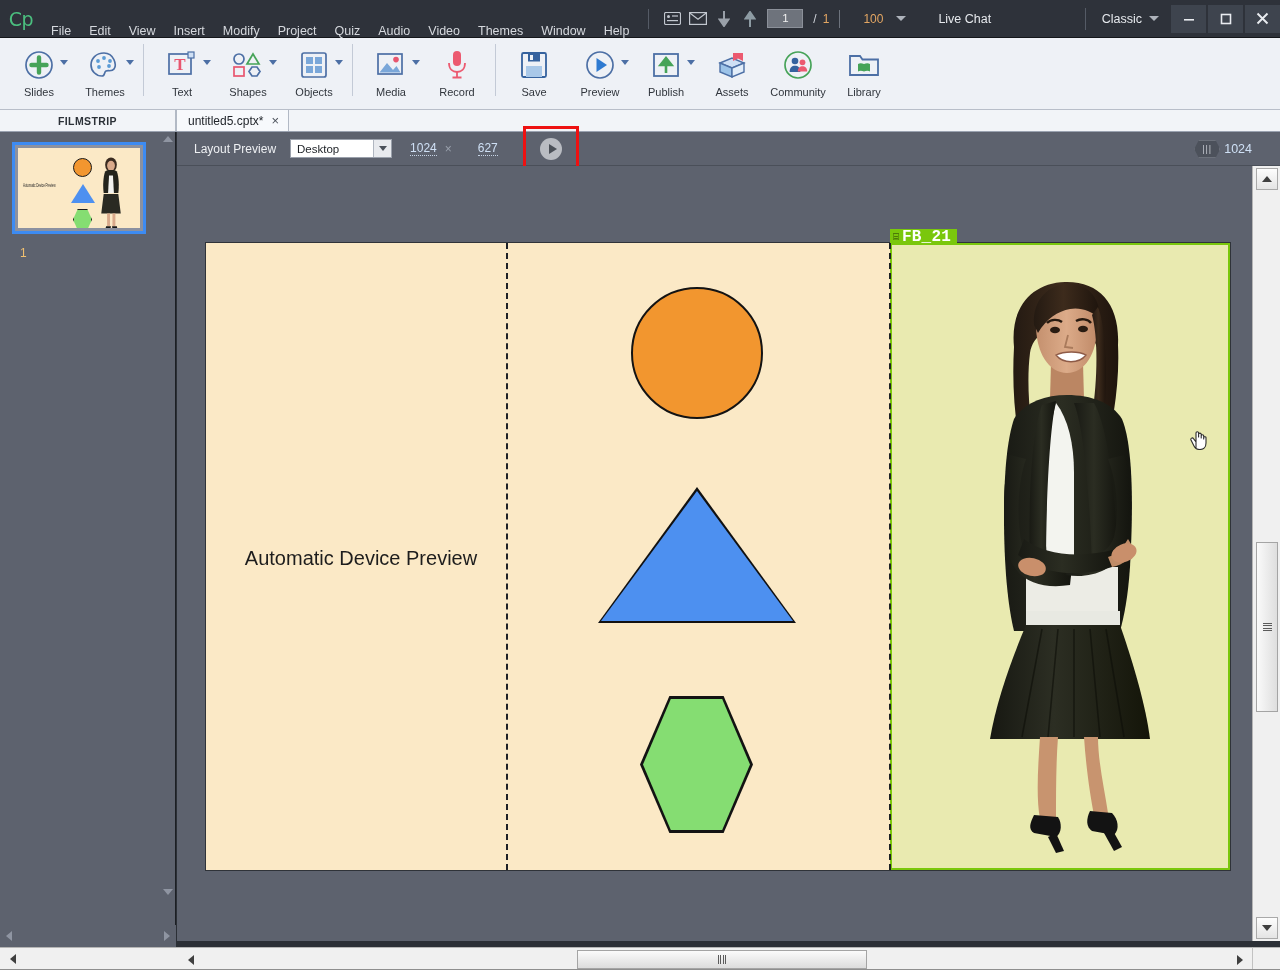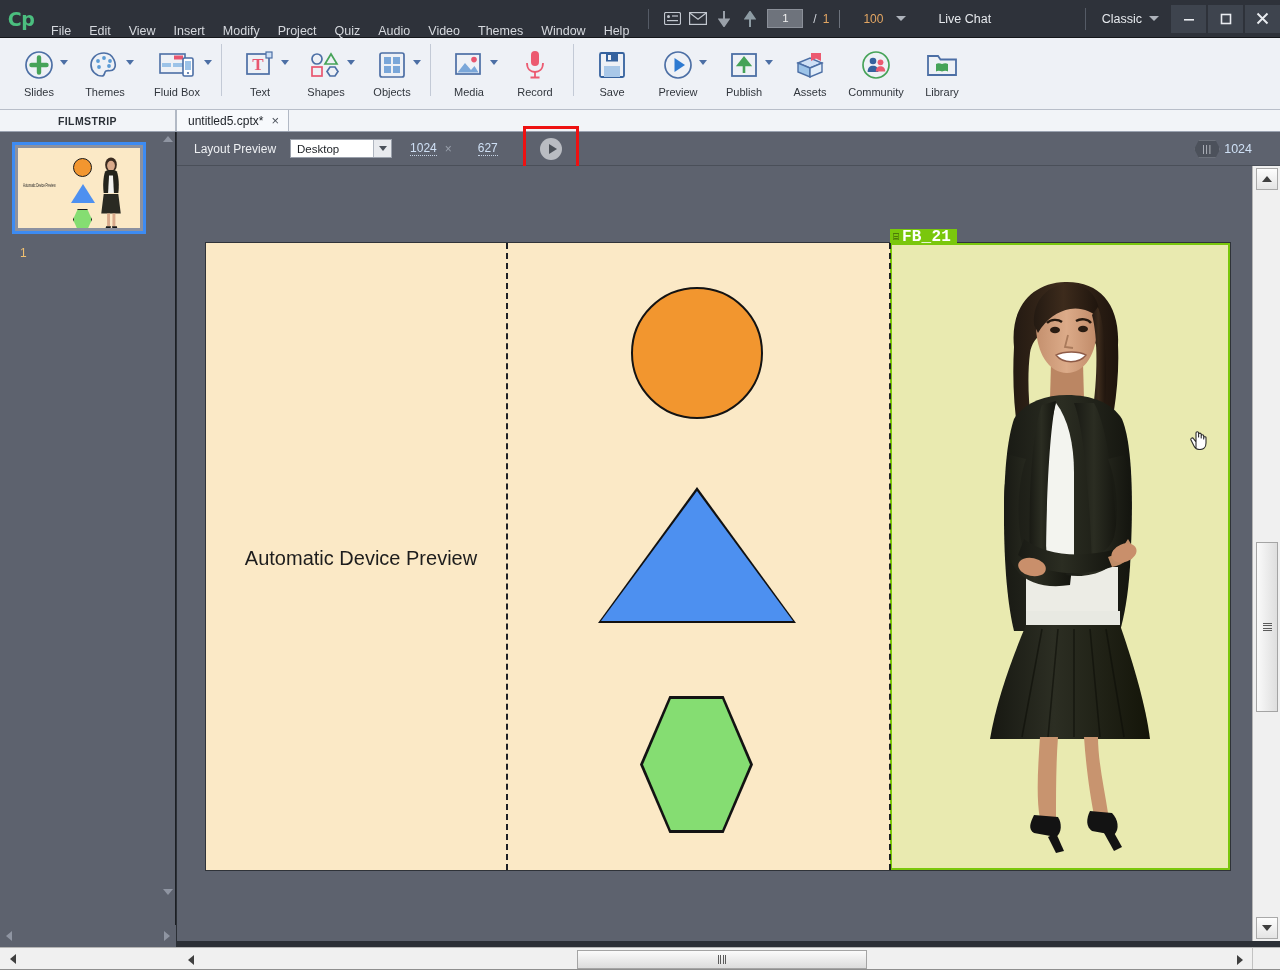--- a/index.html
+++ b/index.html
@@ -15,21 +15,21 @@
 
   
   .menubar {
     position: absolute; left: 0; top: 0; width: 1280px; height: 38px;
     background: #2e323a;
     display: flex; align-items: center;
     border-bottom: 1px solid #14161a;
   }
   .cp-logo {
     width: 42px; height: 38px; display: flex; align-items: center; justify-content: center;
-    color: #4bbf7f; font-size: 19px; font-weight: bold; letter-spacing: -0.5px;
+    color: #4bbf7f; font-size: 19px; font-weight: normal; letter-spacing: -0.5px;
     font-family: "DejaVu Sans", sans-serif;
   }
   .menu-item {
     padding: 0 9px; height: 38px; line-height: 38px;
     color: #d6d9de; font-size: 12.5px; white-space: nowrap; cursor: default; margin-top: 24px;
   }
   .mbar-sep { width: 1px; height: 20px; background: #555b66; margin: 0 10px; }
   .mb-icon {
     width: 26px; height: 38px; display: flex; align-items: center; justify-content: center;
     color: #b9bec7;
@@ -424,35 +424,20 @@
             <circle cx="15" cy="7" r="1.9" fill="#5b9bd5"></circle>
             <circle cx="21" cy="10" r="1.9" fill="#5b9bd5"></circle>
             <circle cx="20" cy="15" r="1.9" fill="#5b9bd5"></circle>
             <circle cx="10" cy="16" r="1.9" fill="#5b9bd5"></circle>
           </svg>
       </div>
       <div class="chev"></div>
       <div class="tool-lbl">Themes</div>
     </div>
 
-    <div class="tool wide">
-      <div class="tool-ico">
-        <svg width="36" height="28" viewBox="0 0 36 28">
-            <rect x="1" y="3" width="25" height="19" fill="none" stroke="#4c6fa5" stroke-width="1.6"></rect>
-            <rect x="15" y="4.5" width="9" height="4" fill="#e8566f"></rect>
-            <rect x="3" y="12" width="9" height="4" fill="#9cc3e8"></rect>
-            <rect x="14" y="12" width="10" height="4" fill="#9cc3e8"></rect>
-            <rect x="24" y="7" width="10" height="18" rx="1.5" fill="#ffffff" stroke="#4c6fa5" stroke-width="1.6"></rect>
-            <rect x="26" y="10" width="6" height="9" fill="#9cc3e8"></rect>
-            <circle cx="29" cy="22" r="1.1" fill="#4c6fa5"></circle>
-          </svg>
-      </div>
-      <div class="chev"></div>
-      <div class="tool-lbl">Fluid Box</div>
-    </div>
 
     <div class="rsep"></div>
 
     <div class="tool">
       <div class="tool-ico">
         <svg width="30" height="28" viewBox="0 0 30 28">
             <rect x="2" y="3" width="22" height="20" fill="none" stroke="#4c6fa5" stroke-width="1.7"></rect>
             <text x="13" y="19" font-family="Liberation Serif, serif" font-size="17" font-weight="bold" fill="#e8566f" text-anchor="middle">T</text>
             <rect x="21" y="1" width="6" height="6" fill="#cfe0f5" stroke="#4c6fa5" stroke-width="1.2"></rect>
           </svg>

